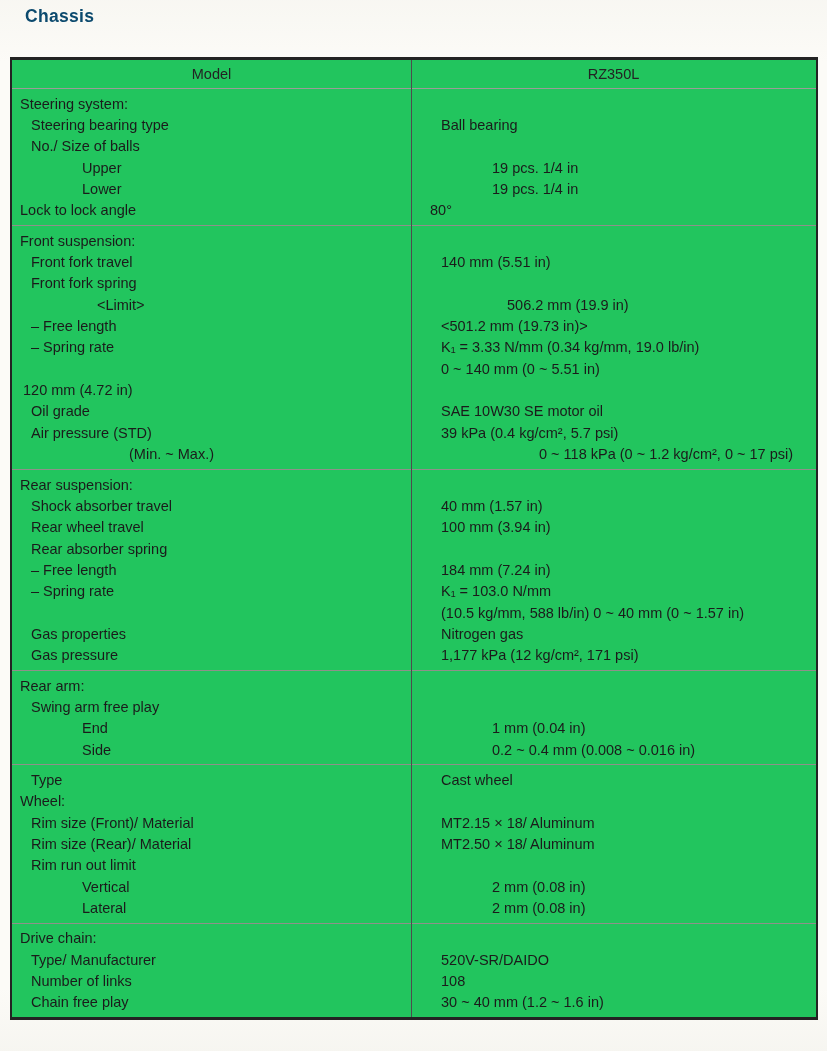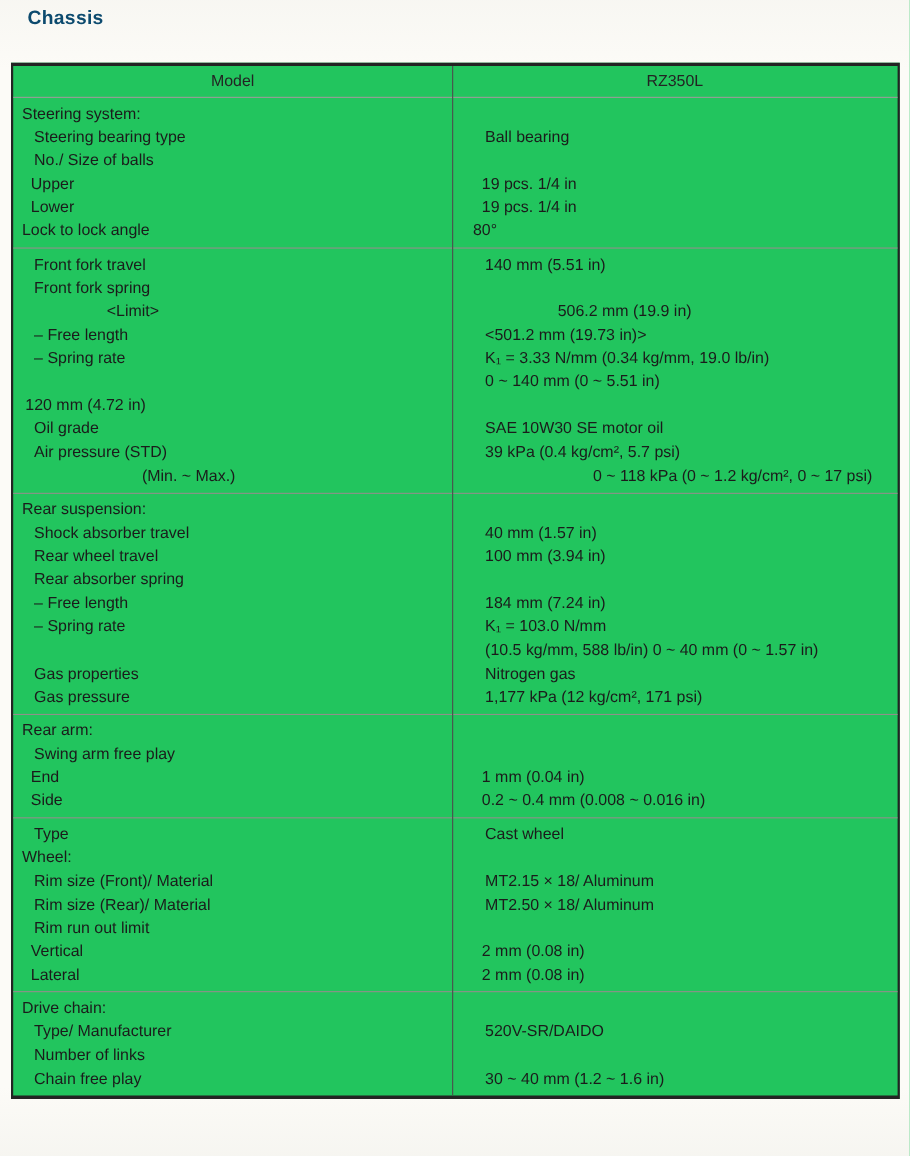--- a/index.html
+++ b/index.html
@@ -78,21 +78,21 @@
   }
   .lcell, .vcell {
     font-size: 14.5px;
     white-space: nowrap;
     color: #1b1b1b;
   }
   .lcell { width: 399px; }
   .vcell { flex: 1; padding-left: 11px; }
   .ind0 { padding-left: 8px; }
   .ind1 { padding-left: 19px; }
-  .ind2 { padding-left: 16px; }
+  .ind2 { padding-left: 26px; margin-left: 44px; }
   .ind3 { padding-left: 85px; }   
   .ind4 { padding-left: 117px; }  
 </style>
 </head>
 <body>
 
 <div class="page-title">Chassis</div>
 
 <div class="spec-table">
   <div class="thead">
@@ -121,20 +121,24 @@
           <div class="lcell ind2">Lower</div>
           <div class="vcell">19 pcs. 1/4 in</div>
         </div>
         <div class="row">
           <div class="lcell ind0">Lock to lock angle</div>
           <div class="vcell">80°</div>
         </div>
       </div>
       <div class="section">
         <div class="row">
+          <div class="lcell ind0">Front suspension:</div>
+          <div class="vcell"></div>
+        </div>
+        <div class="row">
           <div class="lcell ind1">Front fork travel</div>
           <div class="vcell">140 mm (5.51 in)</div>
         </div>
         <div class="row">
           <div class="lcell ind1">Front fork spring</div>
           <div class="vcell"></div>
         </div>
         <div class="row">
           <div class="lcell ind3">&lt;Limit&gt;</div>
           <div class="vcell">506.2 mm (19.9 in)</div>
@@ -257,20 +261,21 @@
         <div class="row">
           <div class="lcell ind0">Drive chain:</div>
           <div class="vcell"></div>
         </div>
         <div class="row">
           <div class="lcell ind1">Type/ Manufacturer</div>
           <div class="vcell">520V-SR/DAIDO</div>
         </div>
         <div class="row">
           <div class="lcell ind1">Number of links</div>
+          <div class="vcell">108</div>
         </div>
         <div class="row">
           <div class="lcell ind1">Chain free play</div>
           <div class="vcell">30 ~ 40 mm (1.2 ~ 1.6 in)</div>
         </div>
       </div>
     </div>
 </div>
 
 </body></html>

